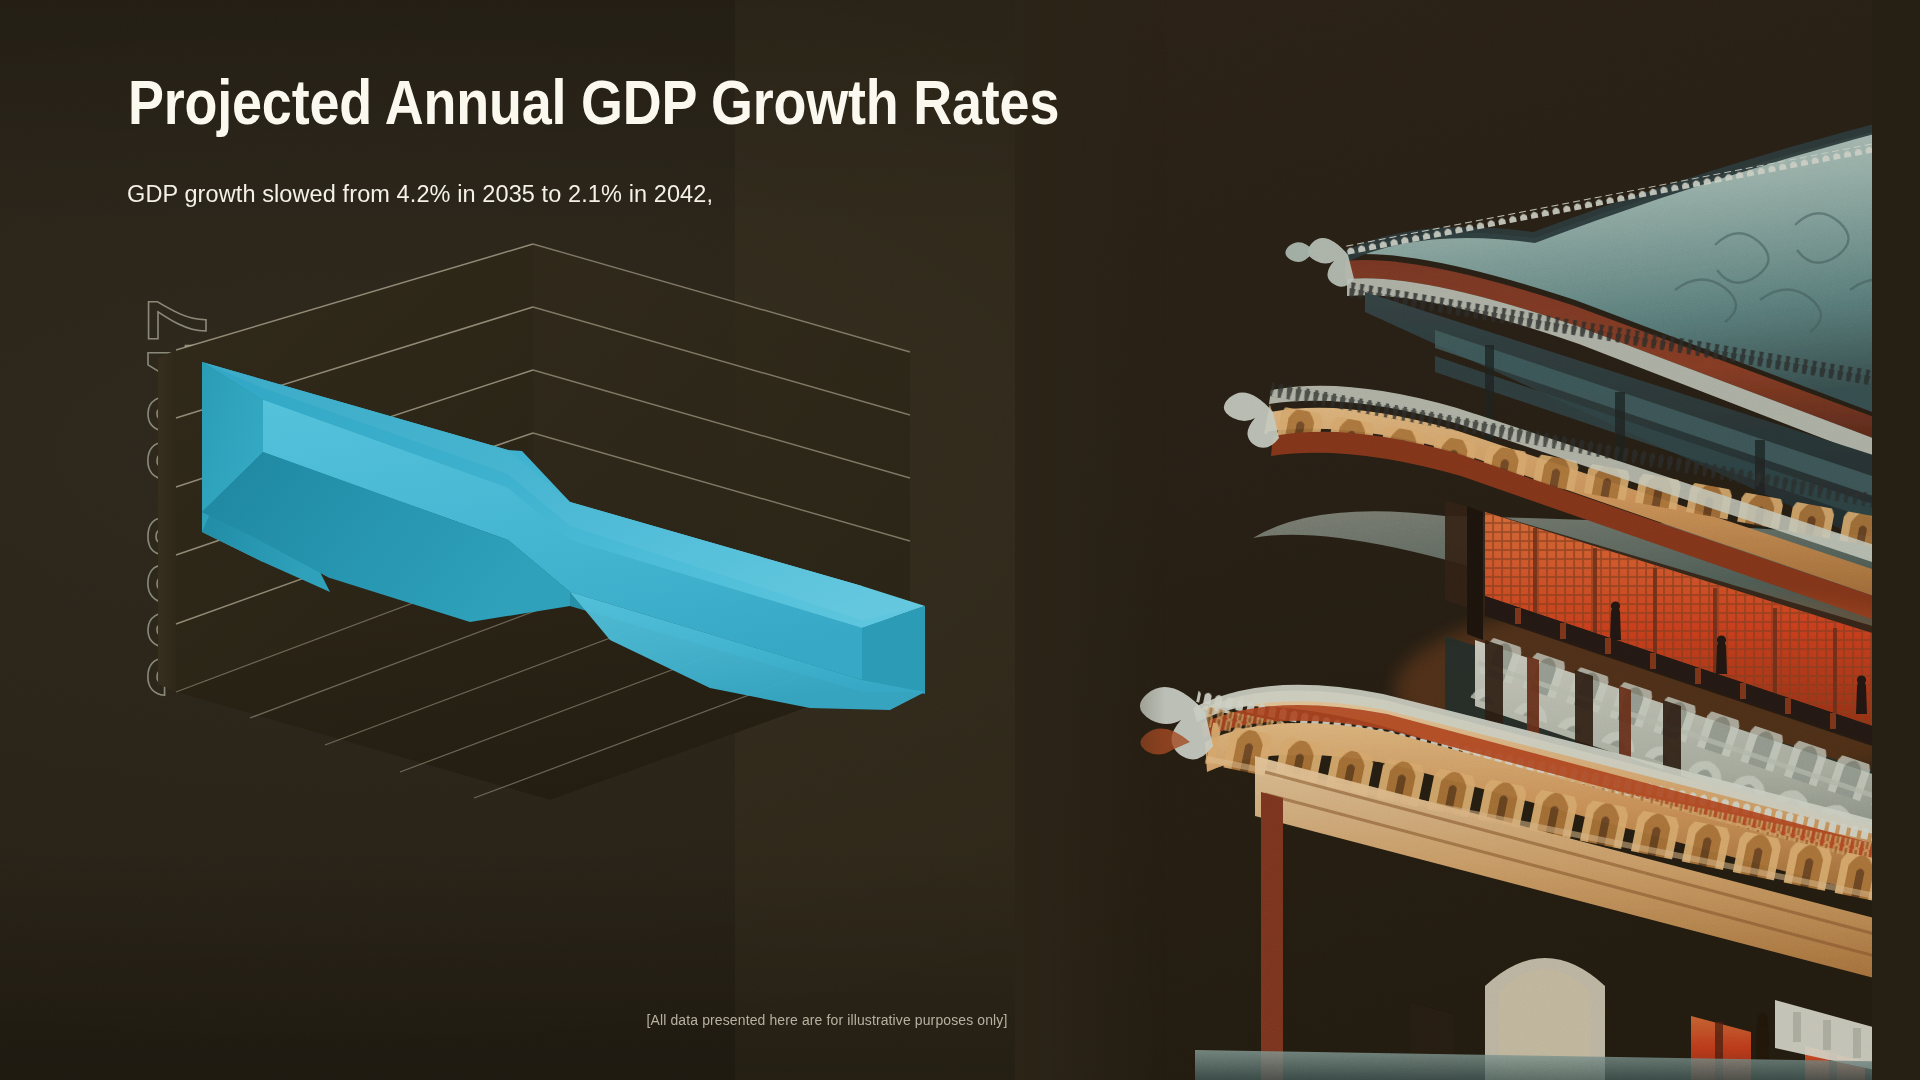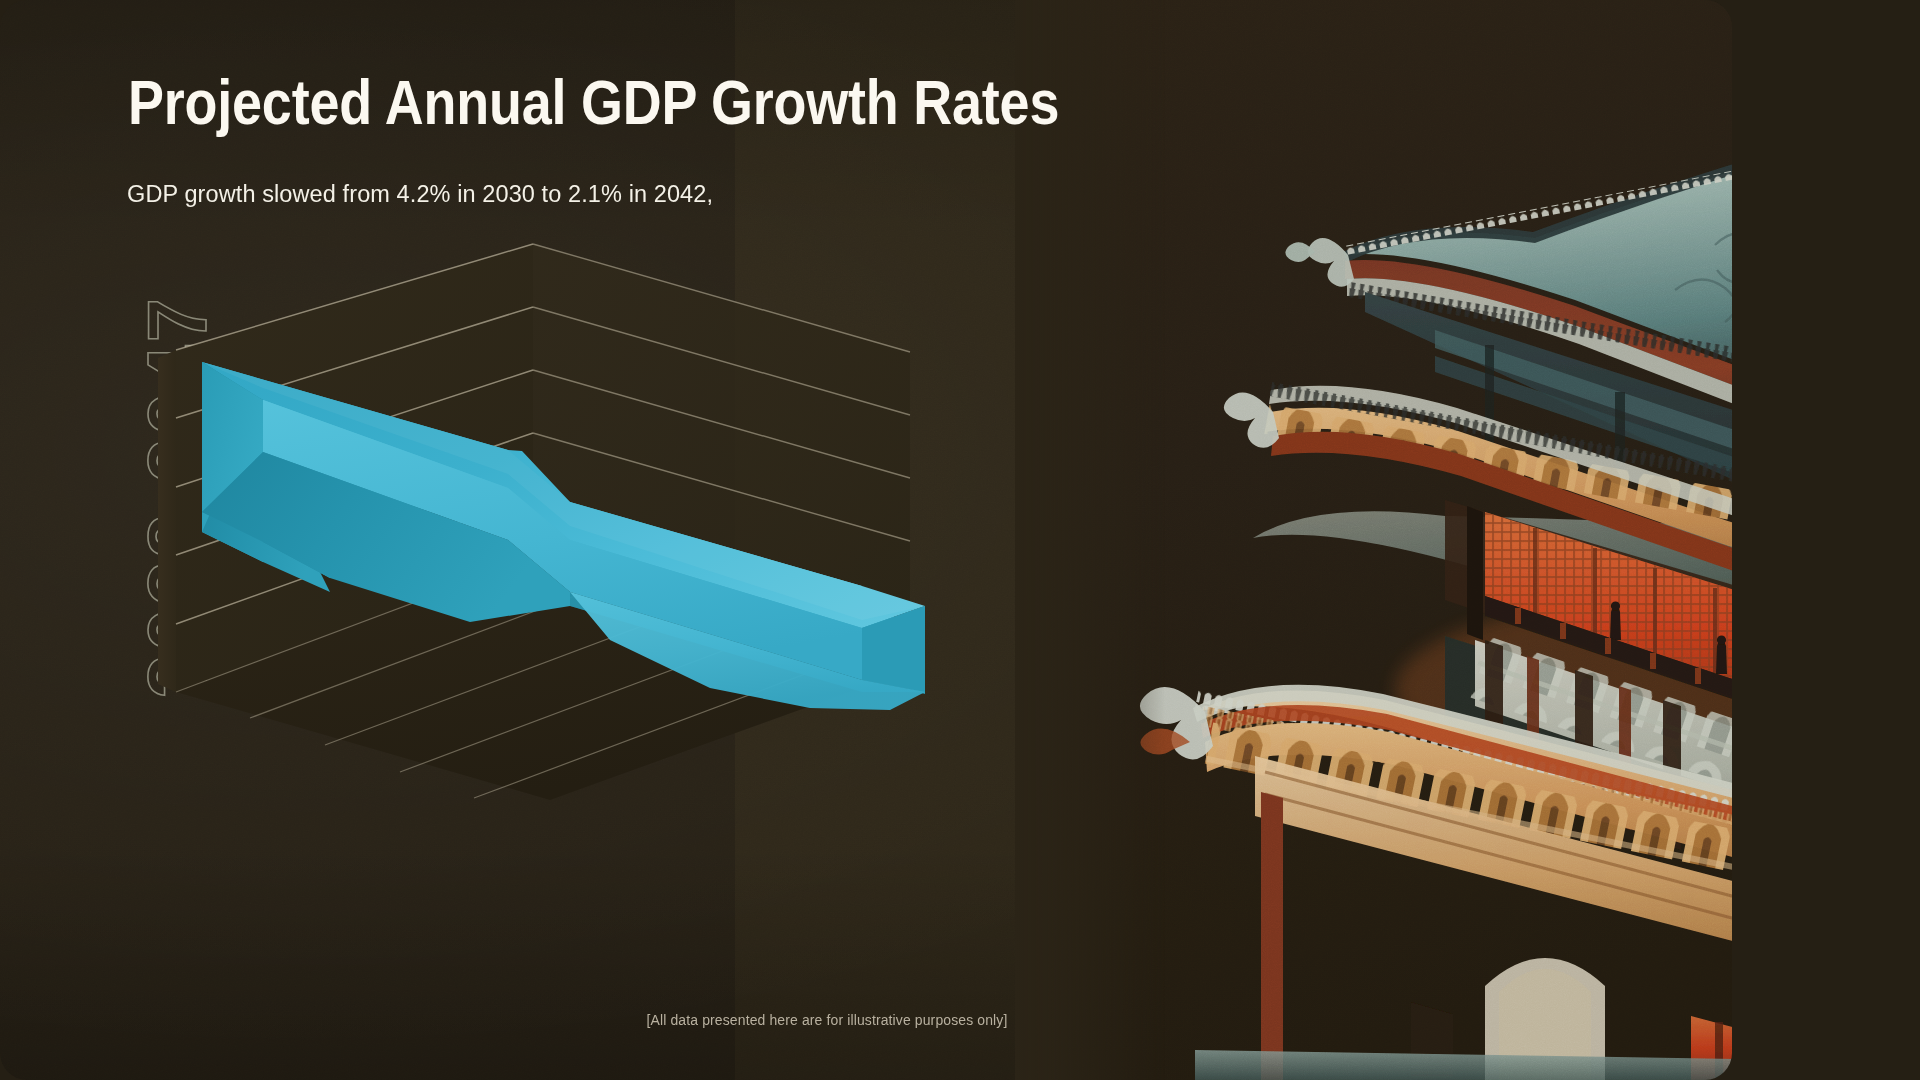--- a/index.html
+++ b/index.html
@@ -5,21 +5,21 @@
 <style>
   * { margin:0; padding:0; box-sizing:border-box; }
   html,body { width:1920px; height:1080px; overflow:hidden; }
   body {
     background:#251f14;
     font-family:"Liberation Sans", sans-serif;
     position:relative;
   }
 
   
-  #stage { position:absolute; inset:0; width:1732px; height:1080px; overflow:hidden;border-radius:27px; }
+  #stage { position:absolute; inset:0; width:1872px; height:1080px; overflow:hidden; }
 
   
   .bg-base {
     position:absolute; inset:0;
     background:#262015;
   }
   
   .bg-band {
     position:absolute; left:735px; top:0; width:1185px; height:1080px;
     background:#2d2618;
@@ -463,21 +463,21 @@
         <feColorMatrix type="saturate" values="0"></feColorMatrix>
       </filter>
       <rect width="905" height="1080" filter="url(#grainB)" opacity="0.34"></rect>
     </svg>
     <div class="photo-fade"></div>
   </div>
 
   <div class="title">Projected Annual GDP Growth Rates</div>
 
   <div class="subtitle">
-    <span>GDP growth slowed from 4.2% in 2030 to 2.1% in 2042,</span>
+    <span>GDP growth slowed from 4.2% in 2035 to 2.1% in 2042,</span>
   </div>
 
   <div class="period">
     <div class="period-txt">2038-2047</div>
   </div>
 
   <div class="chart">
     <svg width="780" height="560" viewBox="0 0 780 560">
       <defs>
 

